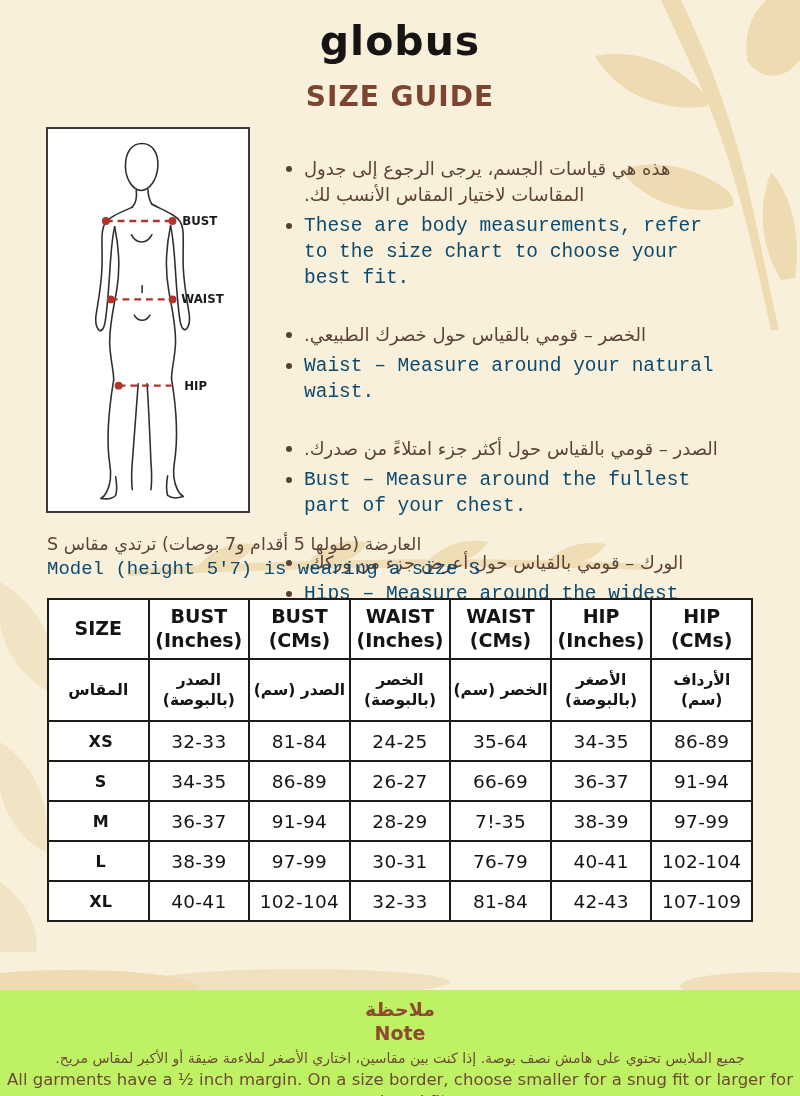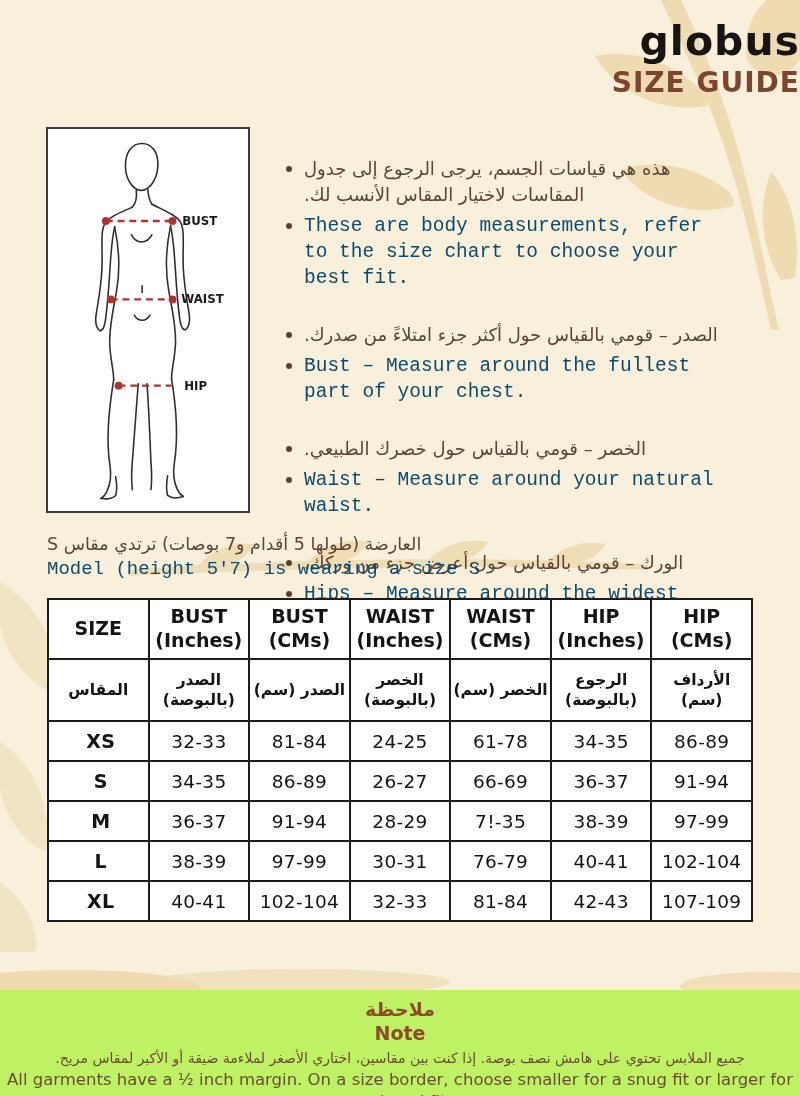--- a/index.html
+++ b/index.html
@@ -6,23 +6,23 @@
   body{
     width:800px;height:1096px;position:relative;overflow:hidden;
     background:#f9f0dc;
     font-family:"Liberation Sans",sans-serif;
     color:#584034;
   }
   .deco{position:absolute;z-index:0;pointer-events:none;}
   .content{position:relative;z-index:1;}
 
   
-  .hdr{position:absolute;left:0;top:20px;width:100%;text-align:right;z-index:1;}
+  .hdr{position:absolute;left:0;top:20px;width:100%;text-align:center;z-index:1;}
   .logo{font-family:"DejaVu Sans",sans-serif;font-size:41px;font-weight:600;color:#161513;letter-spacing:1px;line-height:1.05;}
-  .ttl{font-family:"DejaVu Sans",sans-serif;font-size:28px;font-weight:bold;color:#7d452f;letter-spacing:1px;margin-top:3px;}
+  .ttl{font-family:"DejaVu Sans",sans-serif;font-size:28px;font-weight:bold;color:#7d452f;letter-spacing:1px;margin-top:17px;}
 
   
   .figbox{position:absolute;left:46px;top:127px;width:204px;height:386px;background:#ffffff;border:2px solid #3a3a3a;box-sizing:border-box;z-index:1;}
   .figbox svg{display:block;}
 
   
   .instr{position:absolute;left:286px;top:156px;width:450px;z-index:1;}
   .instr-group{margin-bottom:31px;}
   .instr-line{display:flex;align-items:flex-start;margin-bottom:5px;}
   .blt{flex:0 0 6px;width:6px;height:6px;border-radius:50%;background:#584034;margin:10px 12px 0 0;}
@@ -37,21 +37,21 @@
 
   
   .size-table{position:absolute;left:47px;top:598px;width:706px;border-collapse:collapse;z-index:1;table-layout:fixed;}
   .size-table th,.size-table td{
     border:2px solid #1c1c1c;background:#ffffff;text-align:center;vertical-align:middle;
     color:#141414;padding:0 2px;box-sizing:border-box;
   }
   .size-table thead tr.hen th{height:60px;font-family:"DejaVu Sans",sans-serif;font-size:19px;font-weight:bold;line-height:1.25;}
   .size-table thead tr.har th{height:62px;font-family:"DejaVu Sans",sans-serif;font-size:15.5px;font-weight:bold;line-height:1.3;direction:rtl;}
   .size-table tbody td{height:40px;font-family:"DejaVu Sans",sans-serif;font-size:18.5px;font-weight:500;letter-spacing:0.3px;}
-  .size-table tbody td.szcol{font-weight:bold;font-size:19px;padding-left:7px;}
+  .size-table tbody td.szcol{font-weight:bold;font-size:16px;padding-left:7px;}
 
   
   .foot{position:absolute;left:0;top:990px;width:100%;height:106px;background:#bef264;z-index:1;text-align:center;box-sizing:border-box;padding-top:7px;}
   .foot .h-ar{font-family:"DejaVu Sans",sans-serif;font-size:19px;font-weight:bold;color:#8d4a2c;line-height:24px;}
   .foot .h-en{font-family:"DejaVu Sans",sans-serif;font-size:19px;font-weight:bold;color:#8d4a2c;line-height:24px;}
   .foot .b-ar{direction:rtl;font-family:"DejaVu Sans",sans-serif;font-size:14px;color:#6d4a33;line-height:22px;margin-top:2px;}
   .foot .b-en{font-family:"DejaVu Sans",sans-serif;font-size:16.5px;color:#6d4a33;line-height:22px;}
 
   .figlbl{font-family:"DejaVu Sans",sans-serif;font-weight:bold;font-size:12px;fill:#1a1a1a;}
 </style>
@@ -145,36 +145,36 @@
     </div>
     <div class="instr-line">
       <span class="blt"></span>
       <span class="txt en">These are body measurements, refer to the size chart to choose your best fit.</span>
     </div>
   </div>
 
   <div class="instr-group">
     <div class="instr-line">
       <span class="blt"></span>
+      <span class="txt ar">الخصر – قومي بالقياس حول خصرك الطبيعي.</span>
+    </div>
+    <div class="instr-line">
+      <span class="blt"></span>
+      <span class="txt en">Waist – Measure around your natural waist.</span>
+    </div>
+  </div>
+
+  <div class="instr-group">
+    <div class="instr-line">
+      <span class="blt"></span>
       <span class="txt ar">الصدر – قومي بالقياس حول أكثر جزء امتلاءً من صدرك.</span>
     </div>
     <div class="instr-line">
       <span class="blt"></span>
       <span class="txt en">Bust – Measure around the fullest part of your chest.</span>
-    </div>
-  </div>
-
-  <div class="instr-group">
-    <div class="instr-line">
-      <span class="blt"></span>
-      <span class="txt ar">الخصر – قومي بالقياس حول خصرك الطبيعي.</span>
-    </div>
-    <div class="instr-line">
-      <span class="blt"></span>
-      <span class="txt en">Waist – Measure around your natural waist.</span>
     </div>
   </div>
 
   <div class="instr-group">
     <div class="instr-line">
       <span class="blt"></span>
       <span class="txt ar">الورك – قومي بالقياس حول أعرض جزء من وركك.</span>
     </div>
     <div class="instr-line">
       <span class="blt"></span>
@@ -231,35 +231,35 @@
           <div>الصدر (سم)</div>
         </th>
         <th dir="rtl">
           <div>الخصر</div>
           <div>(بالبوصة)</div>
         </th>
         <th dir="rtl">
           <div>الخصر (سم)</div>
         </th>
         <th dir="rtl">
-          <div>الرجوع</div>
+          <div>الأصغر</div>
           <div>(بالبوصة)</div>
         </th>
         <th dir="rtl">
           <div>الأرداف (سم)</div>
         </th>
       </tr>
   </thead>
   <tbody id="size-body">
       <tr>
         <td class="szcol">XS</td>
         <td class="">32-33</td>
         <td class="">81-84</td>
         <td class="">24-25</td>
-        <td class="">61-78</td>
+        <td class="">35-64</td>
         <td class="">34-35</td>
         <td class="">86-89</td>
       </tr>
       <tr>
         <td class="szcol">S</td>
         <td class="">34-35</td>
         <td class="">86-89</td>
         <td class="">26-27</td>
         <td class="">66-69</td>
         <td class="">36-37</td>

